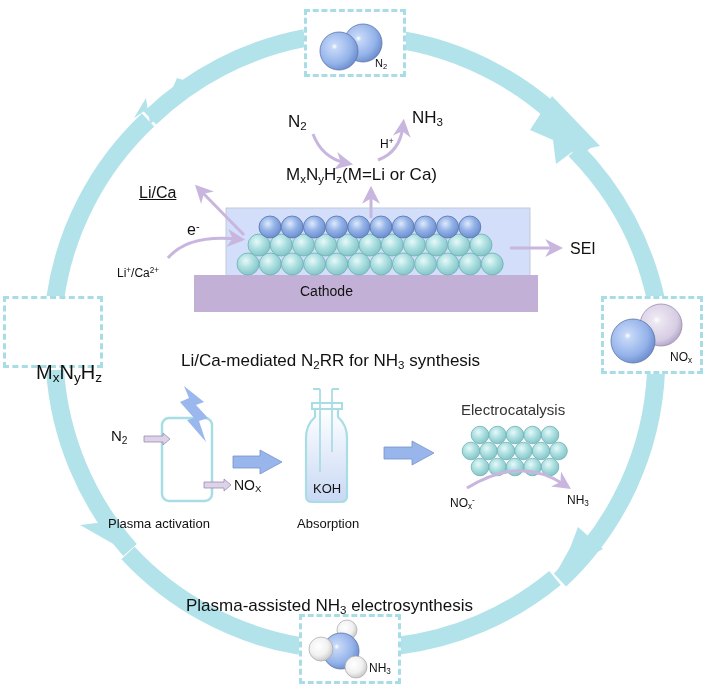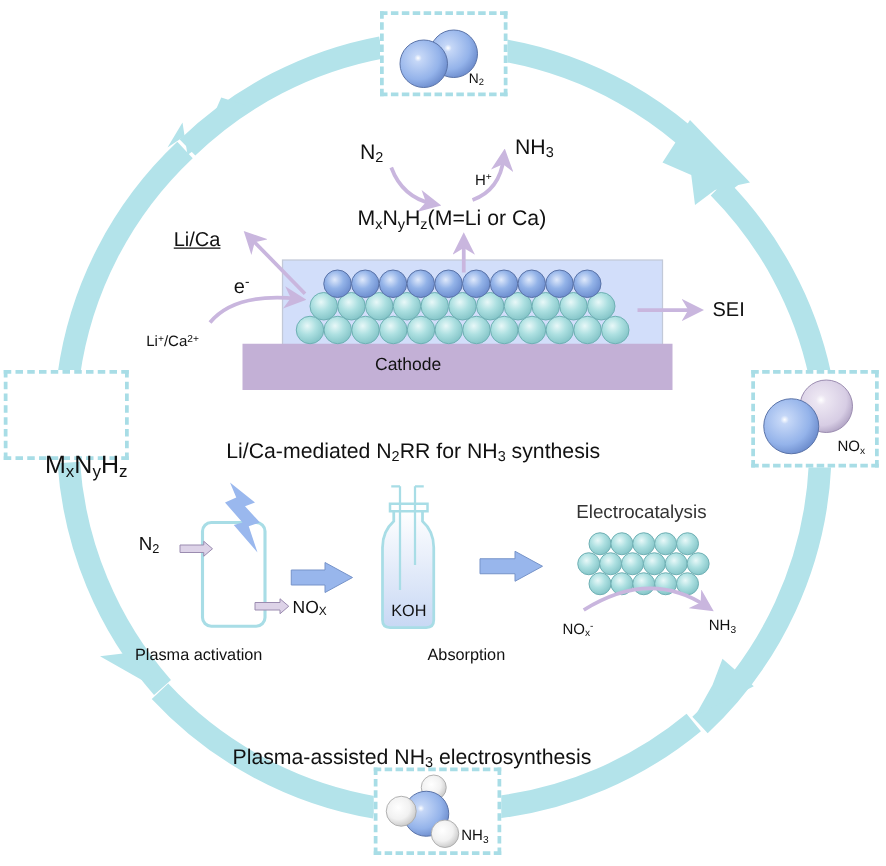--- a/index.html
+++ b/index.html
@@ -189,17 +189,17 @@
 <div class="lbl" style="left:187px;top:222px;font-size:16px;"><span>e</span><sup>-</sup></div>
 <div class="lbl" style="left:117px;top:267px;font-size:12px;"><span>Li</span><sup>+</sup><span>/Ca</span><sup>2+</sup></div>
 <div class="lbl" style="left:570px;top:241px;font-size:16px;">SEI</div>
 <div class="lbl" style="left:300px;top:284px;font-size:14px;">Cathode</div>
 <div class="lbl" style="left:181px;top:328px;font-size:17px;margin-top:24px;"><span>Li/Ca-mediated N</span><sub>2</sub><span>RR for NH</span><sub>3</sub><span> synthesis</span></div>
 
 <div class="lbl" style="left:111px;top:428px;font-size:15px;"><span>N</span><sub>2</sub></div>
 <div class="lbl" style="left:234px;top:478px;font-size:14px;"><span>NO</span><sub>X</sub></div>
 <div class="lbl" style="left:313px;top:482px;font-size:13px;">KOH</div>
 <div class="lbl" style="left:108px;top:517px;font-size:13px;">Plasma activation</div>
-<div class="lbl" style="left:297px;top:517px;font-size:13px;margin-left:45px;">Absorption</div>
+<div class="lbl" style="left:297px;top:517px;font-size:13px;">Absorption</div>
 <div class="lbl" style="left:461px;top:402px;font-size:15px;color:#333;">Electrocatalysis</div>
 <div class="lbl" style="left:450px;top:497px;font-size:12px;"><span>NO</span><sub>x</sub><sup>-</sup></div>
 <div class="lbl" style="left:567px;top:494px;font-size:12px;"><span>NH</span><sub>3</sub></div>
 <div class="lbl" style="left:186px;top:552px;font-size:17px;margin-top:45px;"><span>Plasma-assisted NH</span><sub>3</sub><span> electrosynthesis</span></div>
 
 </body></html>

